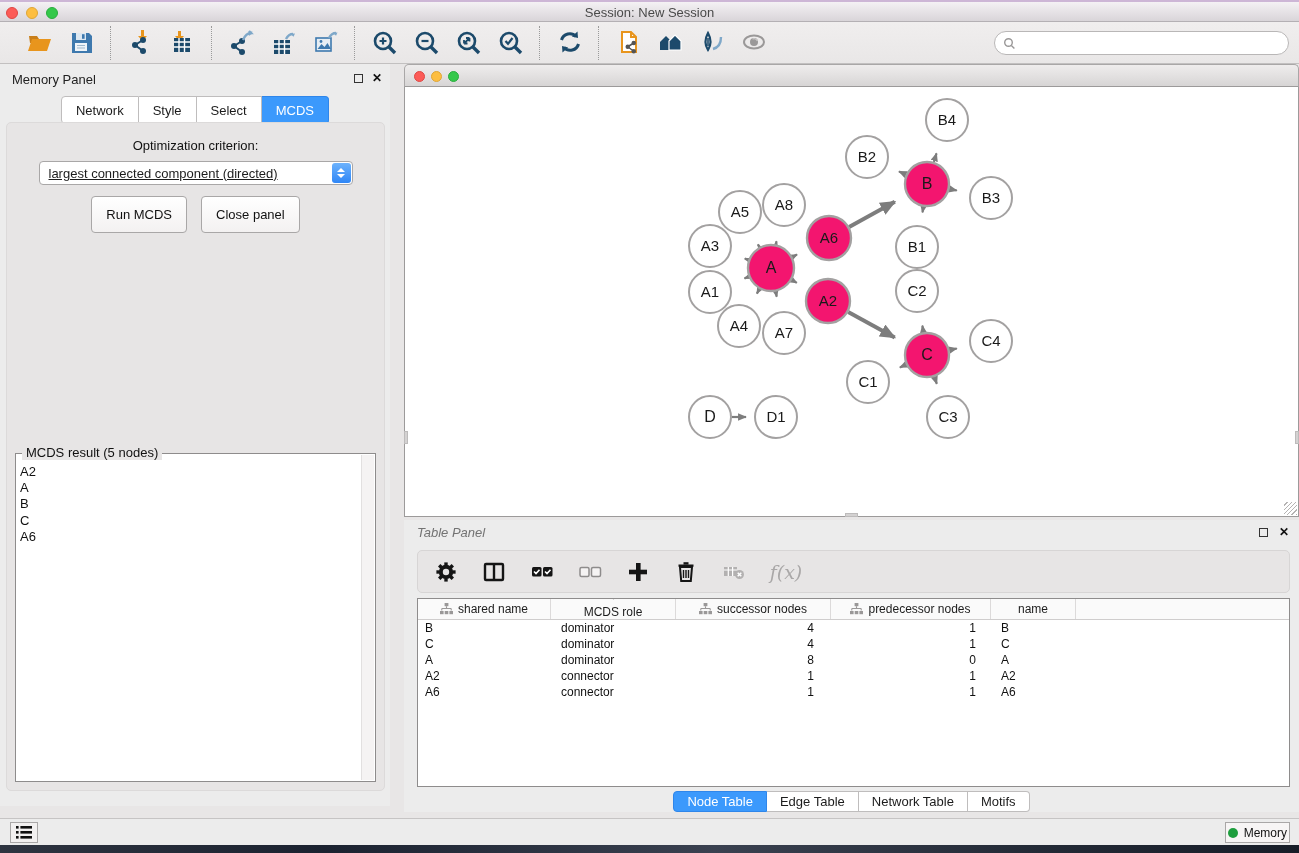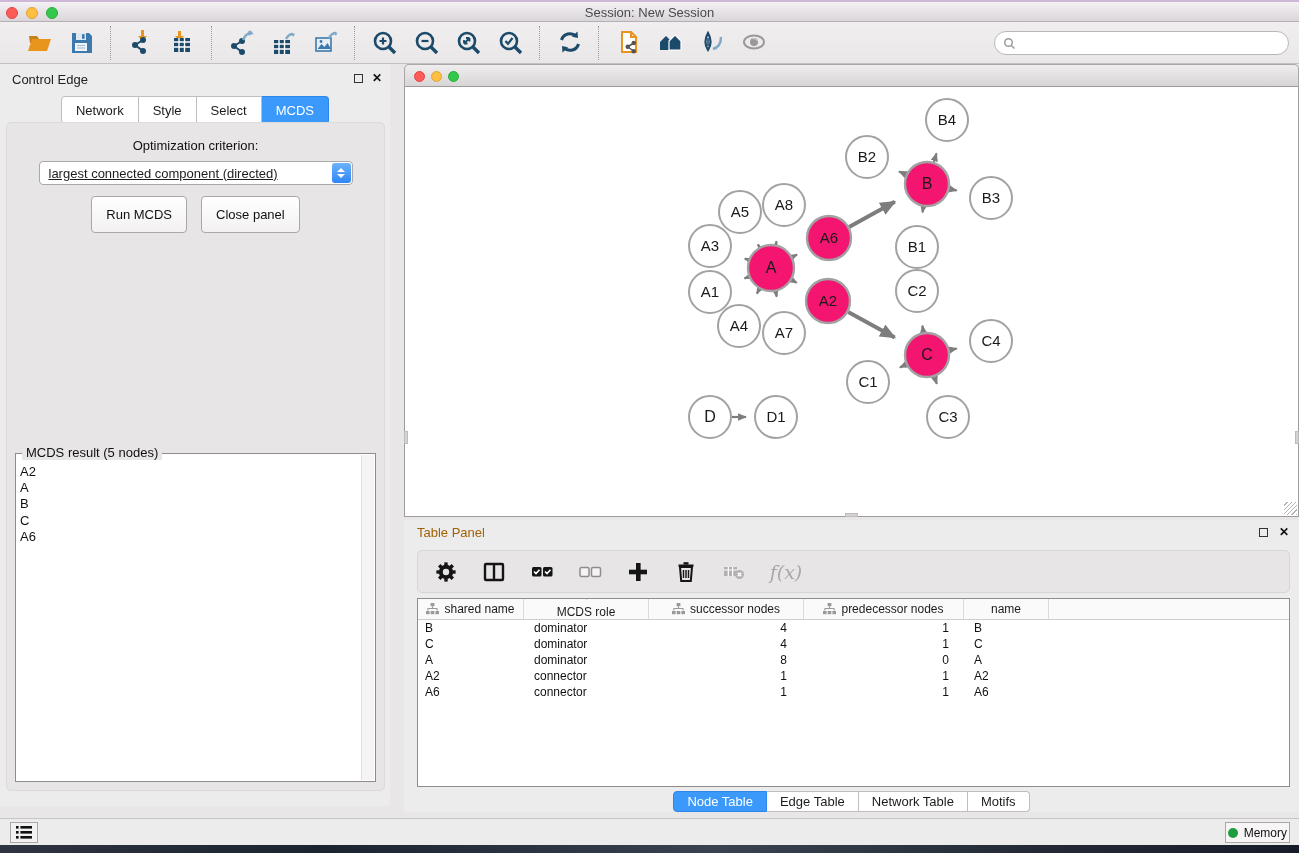--- a/index.html
+++ b/index.html
@@ -67,33 +67,33 @@
   .net-canvas svg { position:absolute; left:0; top:0; }
   .nub { position:absolute; background:#d4d2d2; border:1px solid #bdbbbb; }
   .nub.left { left:-1px; top:344px; width:4px; height:13px; }
   .nub.bottom { left:440px; bottom:-1px; width:13px; height:4px; }
   .nub.right { right:-1px; top:344px; width:4px; height:13px; }
   .resize-grip { position:absolute; right:1px; bottom:1px; width:13px; height:13px;
     background:repeating-linear-gradient(135deg, transparent 0 2px, #b5b3b3 2px 3px); }
 
   
   .table-panel { position:absolute; left:404px; top:520px; width:895px; height:292px; background:#ececec; }
-  .tp-head { position:absolute; left:13px; top:5px; font-size:13px; color:#a16207; }
+  .tp-head { position:absolute; left:13px; top:5px; font-size:13px; color:#737373;font-style:italic; }
   .tp-icons { position:absolute; right:10px; top:6px; display:flex; gap:11px; align-items:center; }
   .tp-toolbar { position:absolute; left:13px; top:30px; width:873px; height:43px; background:#e7e5e5; border:1px solid #d7d5d5; border-radius:5px;
     display:flex; align-items:center; gap:22px; padding-left:15px; }
   .tp-tool { display:flex; align-items:center; justify-content:center; width:26px; height:26px; }
   .fx { font-family:"DejaVu Serif", serif; font-style:italic; font-size:19px; color:#a9a7a7; }
   .data-table { position:absolute; left:13px; top:78px; width:873px; height:189px; background:#fff; border:1px solid #8e8c8c; overflow:hidden; }
   .dt-header { display:flex; height:21px; background:#fafafa; border-bottom:1px solid #cfcdcd; }
   .dt-hcell { display:flex; align-items:center; justify-content:center; gap:5px; font-size:12px; color:#1c1c1c; border-right:1px solid #dcdada; overflow:hidden; }
   .dt-hcell:last-child { border-right:none; }
   .dt-row { display:flex; height:16px; align-items:center; }
   .dt-cell { font-size:12px; color:#111; overflow:hidden; white-space:nowrap; }
-  .c0 { width:106px; } .c1 { width:125px;flex-direction:column; } .c2 { width:155px; } .c3 { width:160px; } .c4 { width:85px; } .c5 { flex:1; }
+  .c0 { width:133px; } .c1 { width:125px;flex-direction:column; } .c2 { width:155px; } .c3 { width:160px; } .c4 { width:85px; } .c5 { flex:1; }
   .dt-row .c0 { padding-left:7px; } .dt-row .c1 { padding-left:10px; }
   .dt-row .c2 { text-align:right; padding-right:17px; } .dt-row .c3 { text-align:right; padding-right:15px; }
   .dt-row .c4 { padding-left:10px; }
   .tp-tabs { position:absolute; left:0; right:0; top:271px; display:flex; justify-content:center; }
   .ttabs { display:flex; }
   .ttab { padding:3px 13px; background:#fff; border:1px solid #bfbdbd; border-left:none; font-size:13px; height:21px; display:flex; align-items:center; }
   .ttab:first-child { border-left:1px solid #bfbdbd; border-radius:4px 0 0 4px; }
   .ttab:last-child { border-radius:0 4px 4px 0; }
   .ttab.active { background:#3b99fc; border-color:#2f86ea; color:#fff; }
 
@@ -274,21 +274,21 @@
           <svg width="25" height="25" viewBox="0 0 25 25">
             <ellipse cx="12" cy="12" rx="10" ry="6.5" fill="none" stroke="#9a9898" stroke-width="2"></ellipse>
             <circle cx="12" cy="12" r="4" fill="#9a9898"></circle>
             <path d="M10.5 9 a4 4 0 0 1 5 2" stroke="#c9c7c7" stroke-width="1.4" fill="none"></path>
           </svg>
         </div>
       </div>
     </div>
 
   <div class="control-panel">
-    <div class="panel-head">Control Edge</div>
+    <div class="panel-head">Memory Panel</div>
     <div class="panel-icons">
       <span class="float-ico"></span>
       <span class="close-ico">✕</span>
     </div>
     <div class="ctab-row">
         <div class="ctabs" id="control-tabs">
           <div class="ctab">Network</div>
           <div class="ctab">Style</div>
           <div class="ctab">Select</div>
           <div class="ctab active">MCDS</div>

